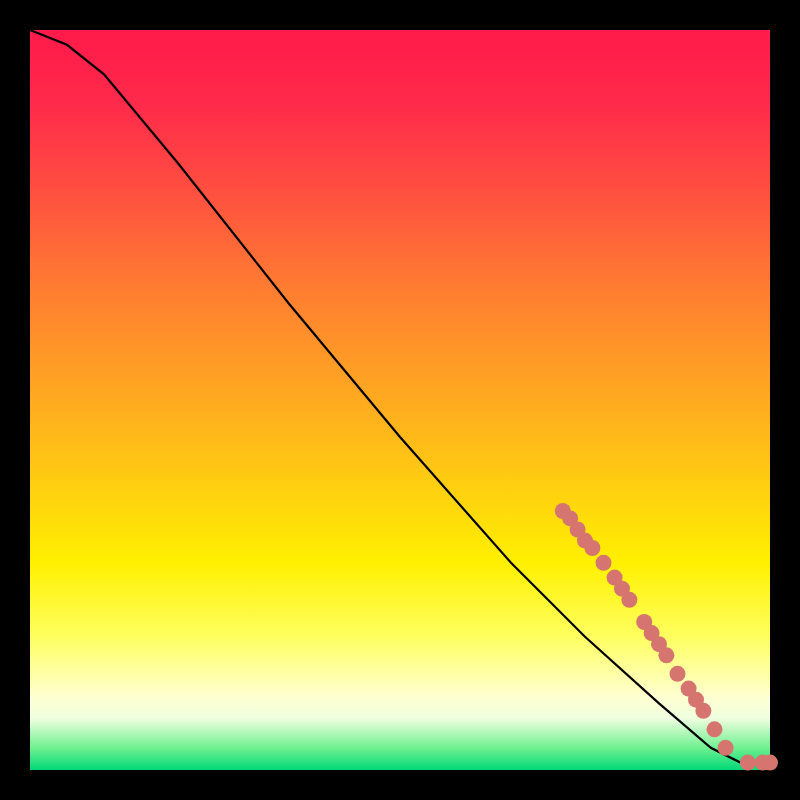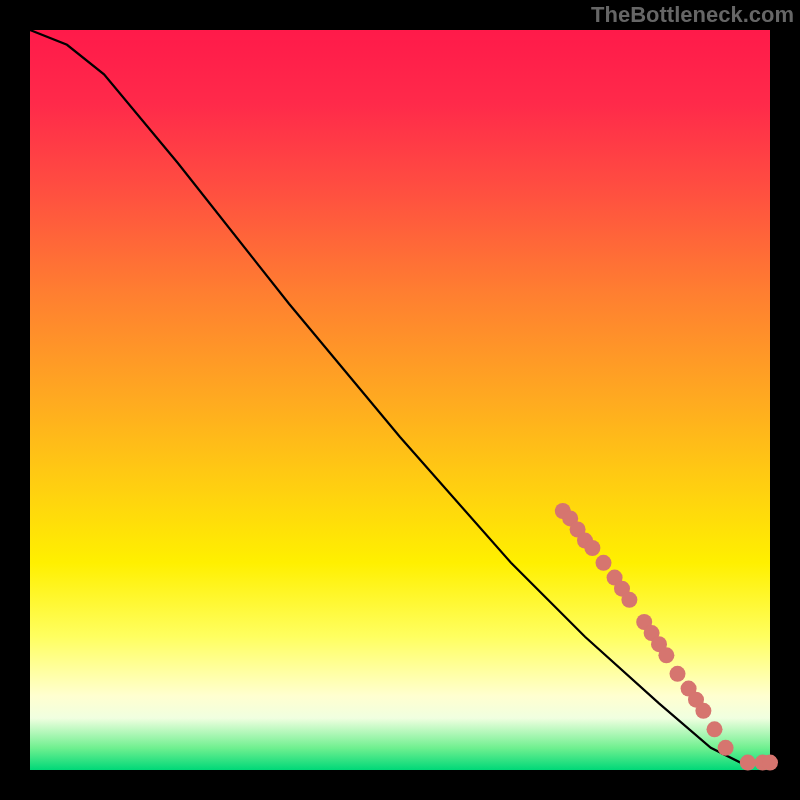--- a/index.html
+++ b/index.html
@@ -57,21 +57,20 @@
     overflow: visible;
   }
   .pt {
     fill: #d6756f;
   }
 </style>
 </head>
 <body>
 
 <div class="frame">
-  <div class="watermark">TheBottleneck.com</div>
 
   <div class="plot-area">
     <svg class="curve" viewBox="0 0 740 740">
       <path id="curve-path" fill="none" stroke="#000000" stroke-width="2.2" d="M0.0 0.0 L37.0 14.8 L74.0 44.4 L148.0 133.2 L259.0 273.8 L370.0 407.0 L481.0 532.8 L555.0 606.8 L629.0 673.4 L680.8 717.8 L710.4 732.6 L740.0 732.6"></path>
       <g id="points-group">
           <circle cx="532.8" cy="481.0" r="8" class="pt" fill="#d6756f"></circle>
           <circle cx="540.2" cy="488.4" r="8" class="pt" fill="#d6756f"></circle>
           <circle cx="547.6" cy="499.5" r="8" class="pt" fill="#d6756f"></circle>
           <circle cx="555.0" cy="510.6" r="8" class="pt" fill="#d6756f"></circle>
           <circle cx="562.4" cy="518.0" r="8" class="pt" fill="#d6756f"></circle>

